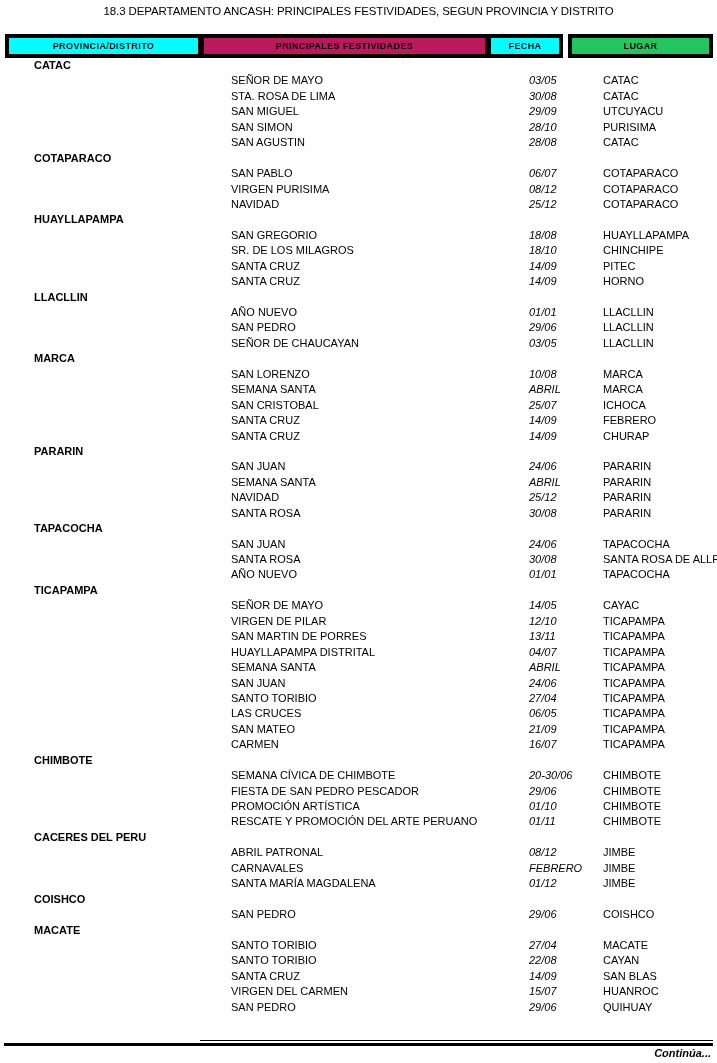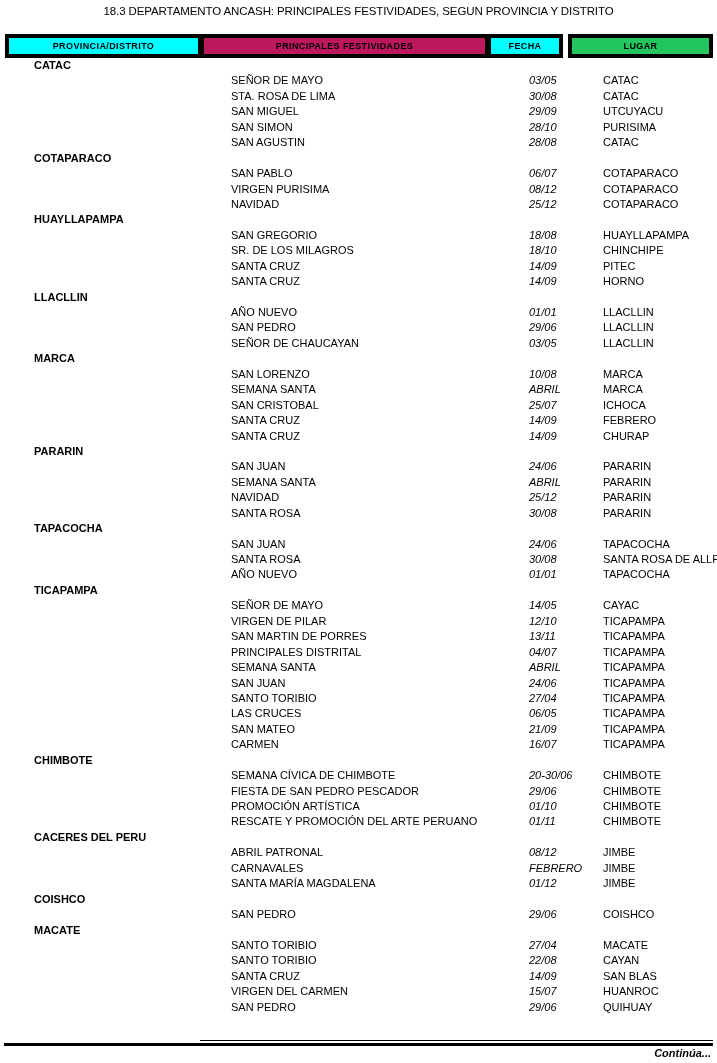--- a/index.html
+++ b/index.html
@@ -218,21 +218,21 @@
       <span class="f1">VIRGEN DE PILAR</span>
       <span class="f2">12/10</span>
       <span class="f3">TICAPAMPA</span>
     </div>
     <div class="line">
       <span class="f1">SAN MARTIN DE PORRES</span>
       <span class="f2">13/11</span>
       <span class="f3">TICAPAMPA</span>
     </div>
     <div class="line">
-      <span class="f1">PRINCIPALES DISTRITAL</span>
+      <span class="f1">HUAYLLAPAMPA DISTRITAL</span>
       <span class="f2">04/07</span>
       <span class="f3">TICAPAMPA</span>
     </div>
     <div class="line">
       <span class="f1">SEMANA SANTA</span>
       <span class="f2">ABRIL</span>
       <span class="f3">TICAPAMPA</span>
     </div>
     <div class="line">
       <span class="f1">SAN JUAN</span>

